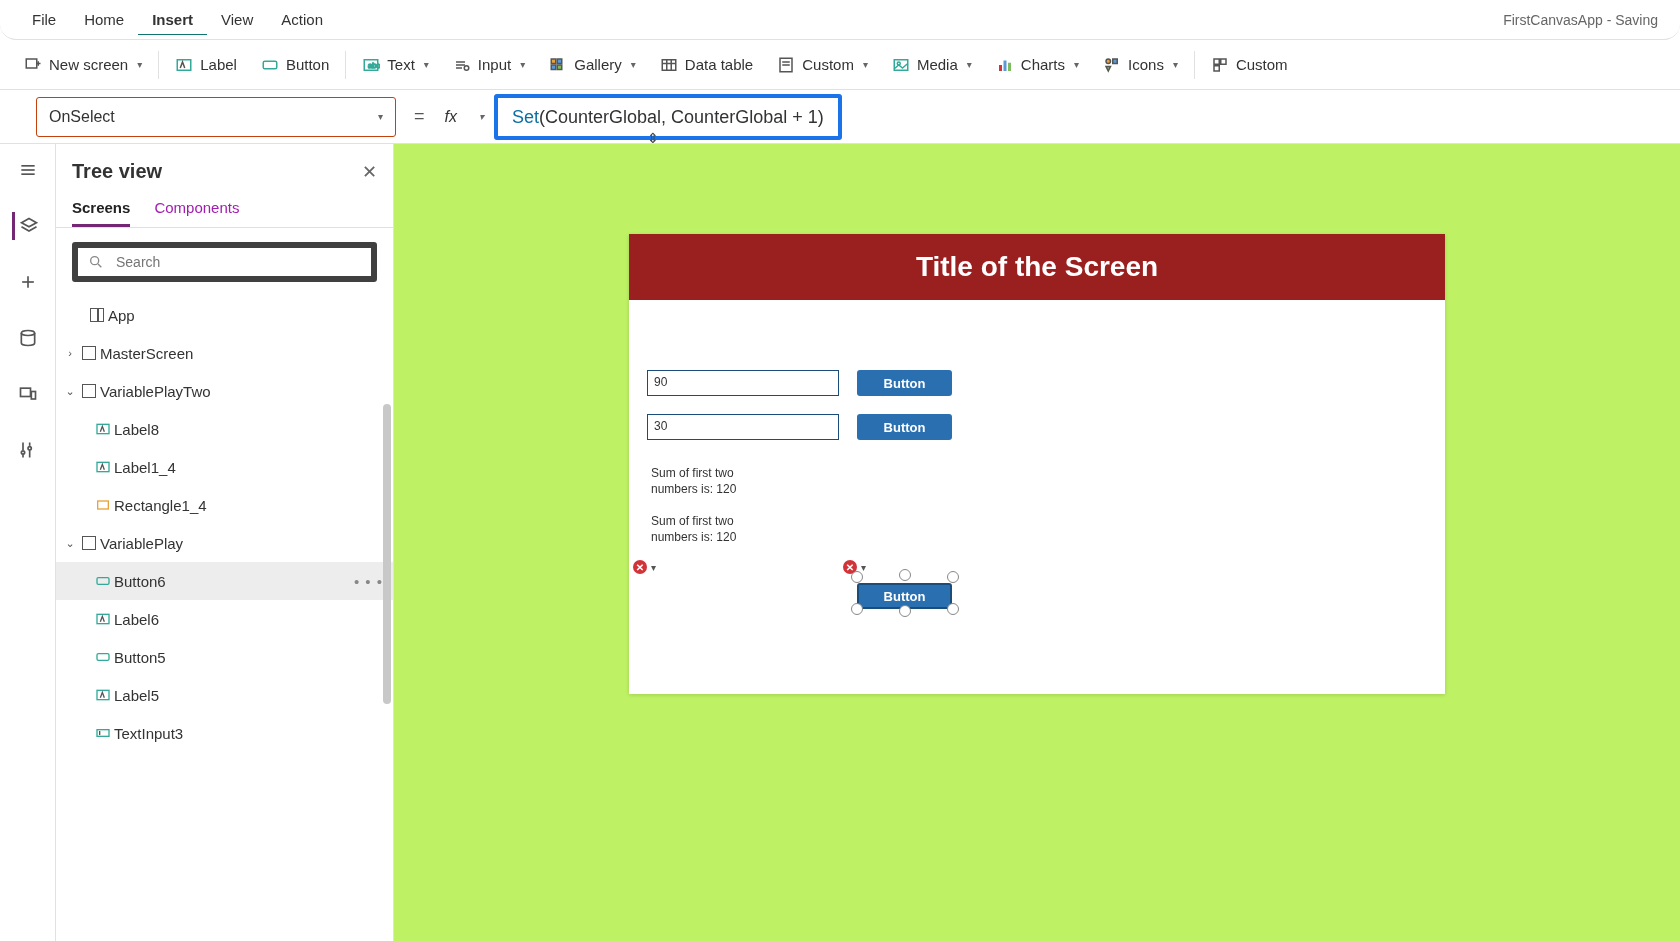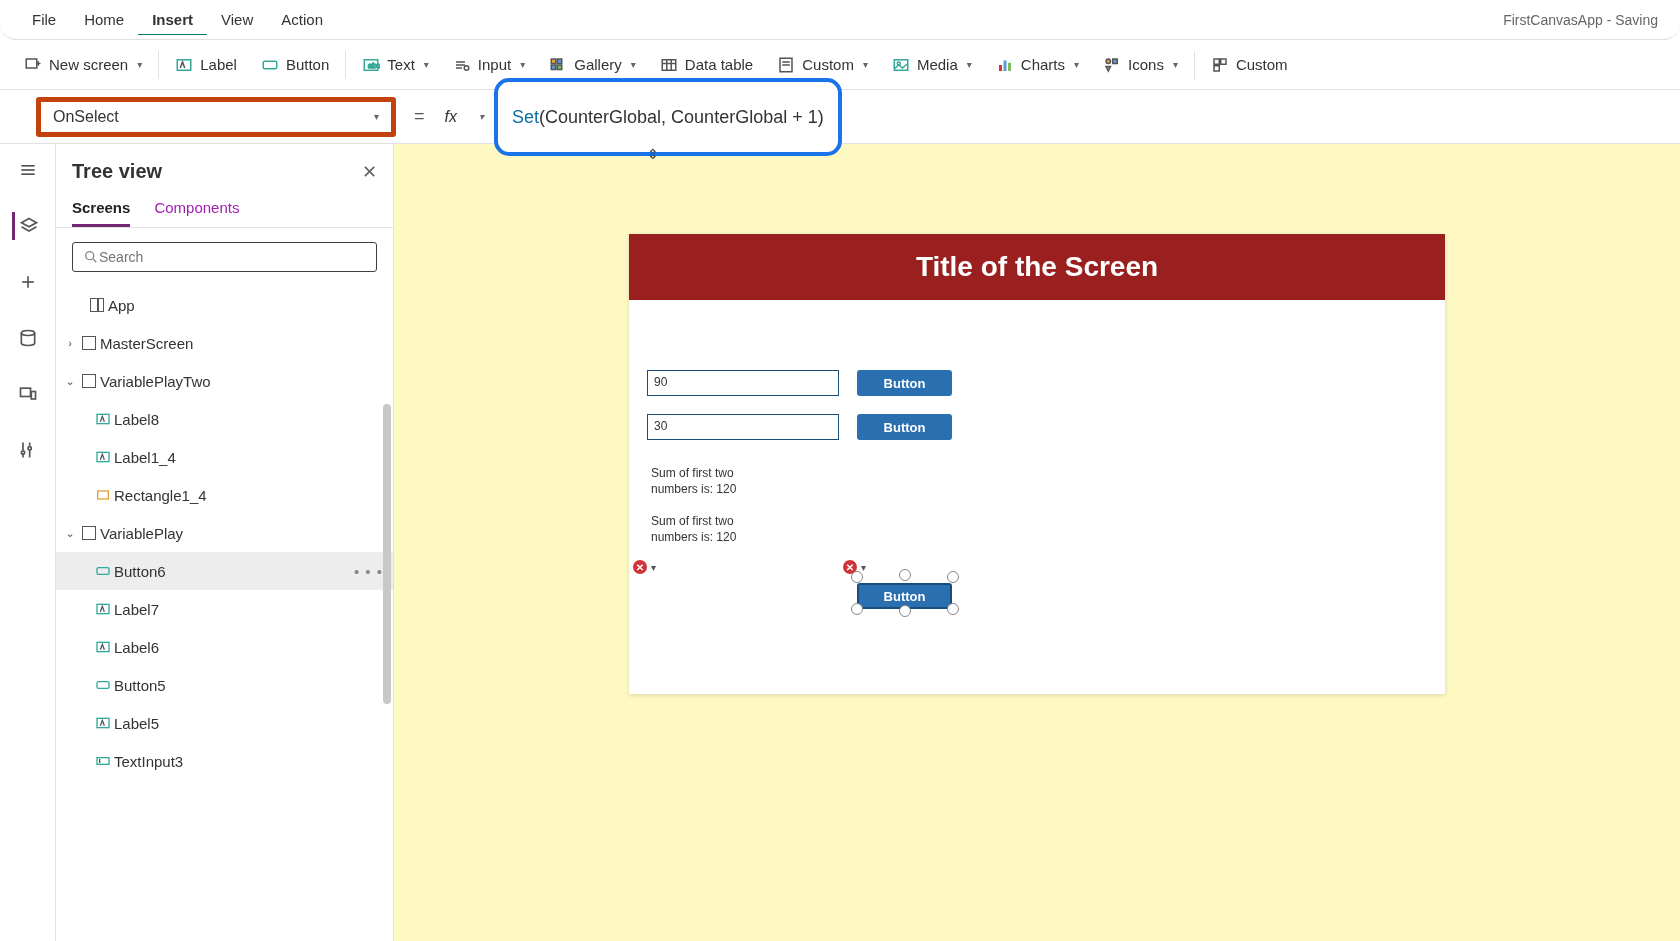--- a/index.html
+++ b/index.html
@@ -14,58 +14,58 @@
 
 
 .ribbon { display: flex; align-items: center; height: 50px; padding: 0 12px; border-bottom: 1px solid #e1e1e1; font-size: 15px; color: #333; }
 .ribbon .rbtn { display: flex; align-items: center; gap: 7px; padding: 6px 12px; cursor: pointer; white-space: nowrap; }
 .ribbon .sep { width: 1px; height: 28px; background: #e1e1e1; margin: 0 4px; }
 .ribbon svg { width: 18px; height: 18px; }
 .chev { font-size: 10px; color: #666; margin-left: 2px; }
 
 
 .formulabar { display: flex; align-items: center; height: 54px; border-bottom: 1px solid #e1e1e1; }
-.propselect { width: 360px; display: flex; align-items: center; height: 40px; margin: 0 8px 0 36px; border: 5px solid #c2410c; border-radius: 3px; padding: 0 12px; font-size: 16px; color: #333; justify-content: space-between; }
+.propselect { width: 360px; display: flex; align-items: center; height: 40px; margin: 0 8px 0 36px; border: 1px solid #c2410c; border-radius: 3px; padding: 0 12px; font-size: 16px; color: #333; justify-content: space-between; }
 .eq { padding: 0 10px; font-size: 18px; color: #555; }
 .fx { display: flex; align-items: center; gap: 20px; padding: 0 10px; font-style: italic; font-size: 16px; color: #333; }
 .formula-input { flex: 0 0 auto; position: relative; }
-.formula-box { border: 4px solid #1a73e8; border-radius: 15px; padding: 24px 14px; font-family: Consolas, monospace; font-size: 18px; background: #fff; white-space: pre; }
+.formula-box { border: 4px solid #1a73e8; border-radius: 3px; padding: 8px 14px; font-family: Consolas, monospace; font-size: 18px; background: #fff; white-space: pre; }
 .formula-box .kw { color: #0b6fa4; }
 .drag-handle { position: absolute; left: 44%; bottom: -6px; color: #444; font-size: 14px; }
 
 
 .main { display: flex; height: calc(100vh - 144px); }
 
 
 .leftrail { width: 56px; border-right: 1px solid #e1e1e1; display: flex; flex-direction: column; align-items: center; padding-top: 12px; gap: 28px; }
 .leftrail .railbtn { width: 28px; height: 28px; display: flex; align-items: center; justify-content: center; cursor: pointer; color: #555; }
 .leftrail .railbtn.active { border-left: 3px solid #742774; margin-left: -3px; padding-left: 3px; }
 .leftrail svg { width: 20px; height: 20px; }
 
 
 .treepanel { width: 338px; border-right: 1px solid #e1e1e1; background: #fff; display: flex; flex-direction: column; position: relative; }
 .treehdr { display: flex; align-items: center; justify-content: space-between; padding: 16px 16px 8px; }
 .treehdr h2 { font-size: 20px; font-weight: 600; }
 .treehdr .close { font-size: 18px; color: #666; cursor: pointer; }
 .treetabs { display: flex; gap: 24px; padding: 0 16px; font-size: 15px; border-bottom: 1px solid #e1e1e1; }
 .treetabs .ttab { padding: 8px 0; cursor: pointer; color: #a21caf; }
 .treetabs .ttab.active { font-weight: 600; border-bottom: 3px solid #742774; color: #222; }
-.searchbox { margin: 14px 16px; display: flex; align-items: center; border: 1px solid #404040; border-radius: 3px; padding: 6px 10px; gap: 0; }
+.searchbox { margin: 14px 16px; display: flex; align-items: center; border: 6px solid #404040; border-radius: 3px; padding: 6px 10px; gap: 12px; }
 .searchbox input { border: none; outline: none; flex: 1; font-size: 14px; }
 .tree { flex: 1; overflow-y: auto; padding-bottom: 12px; }
 .tnode { display: flex; align-items: center; height: 38px; padding-right: 10px; cursor: pointer; font-size: 15px; color: #333; gap: 2px; }
 .tnode.selected { background: #ededed; }
 .tnode .exp { width: 16px; text-align: center; font-size: 11px; color: #555; }
 .tnode .ticon { width: 18px; display: flex; justify-content: center; }
 .tnode .more { margin-left: auto; color: #888; letter-spacing: 1px; }
 .tree-scrollbar { position: absolute; right: 2px; top: 260px; width: 8px; height: 400px; background: transparent; }
 .tree-scrollbar .thumb { width: 8px; height: 300px; background: #c8c8c8; border-radius: 4px; }
 
 
-.canvaswrap { flex: 1; background: #fef9c3; display: flex; justify-content: center; padding-top: 90px; overflow: hidden; }
+.canvaswrap { flex: 1; background: #bef264; display: flex; justify-content: center; padding-top: 90px; overflow: hidden; }
 .canvas { width: 816px; height: 460px; background: #fff; position: relative; box-shadow: 0 1px 4px rgba(0,0,0,0.15); }
 .screen-title { height: 66px; background: #9a1f1f; color: #fff; display: flex; align-items: center; justify-content: center; font-size: 28px; font-weight: 700; }
 .canvas .field { position: absolute; border: 1px solid #1a4d7a; padding: 4px 6px; font-size: 12px; width: 192px; height: 26px; background: #fff; }
 .canvas .cbtn { position: absolute; background: #2a6fb0; color: #fff; font-size: 13px; font-weight: 600; width: 95px; height: 26px; display: flex; align-items: center; justify-content: center; border-radius: 3px; }
 .canvas .sumtxt { position: absolute; font-size: 12px; color: #333; width: 120px; line-height: 1.3; }
 .canvas .err { position: absolute; display: flex; align-items: center; gap: 4px; }
 .canvas .err .icon { width: 14px; height: 14px; background: #d13438; border-radius: 50%; display:flex; align-items:center; justify-content:center; color:#fff; font-size:10px; font-weight:bold; }
 .canvas .err .d { font-size: 10px; color:#555; }
 .canvas .selbtn { position: absolute; background: #2a6fb0; color: #fff; font-size: 13px; font-weight: 600; width: 95px; height: 26px; display: flex; align-items: center; justify-content: center; border-radius: 3px; border:2px solid #1a4d7a; }
 .handle { position: absolute; width: 12px; height: 12px; background: #fff; border: 1px solid #888; border-radius: 50%; }
@@ -341,29 +341,20 @@
         <span>Button6</span>
         <span class="more">• • •</span>
       </div>
       <div class="tnode" style="padding-left:38px">
         <span class="ticon label-icon">
             <svg viewBox="0 0 24 24" fill="none" stroke="#3a9" stroke-width="2">
               <rect x="3" y="5" width="18" height="14"></rect>
               <path d="M8 16 L11 8 L14 16" stroke="#555"></path>
             </svg>
           </span>
-        <span>Label7</span>
-      </div>
-      <div class="tnode" style="padding-left:38px">
-        <span class="ticon label-icon">
-            <svg viewBox="0 0 24 24" fill="none" stroke="#3a9" stroke-width="2">
-              <rect x="3" y="5" width="18" height="14"></rect>
-              <path d="M8 16 L11 8 L14 16" stroke="#555"></path>
-            </svg>
-          </span>
         <span>Label6</span>
       </div>
       <div class="tnode" style="padding-left:38px">
         <span class="ticon btn-icon">
             <svg viewBox="0 0 24 24" fill="none" stroke="#3a9" stroke-width="2">
               <rect x="3" y="7" width="18" height="10" rx="2"></rect>
             </svg>
           </span>
         <span>Button5</span>
       </div>

